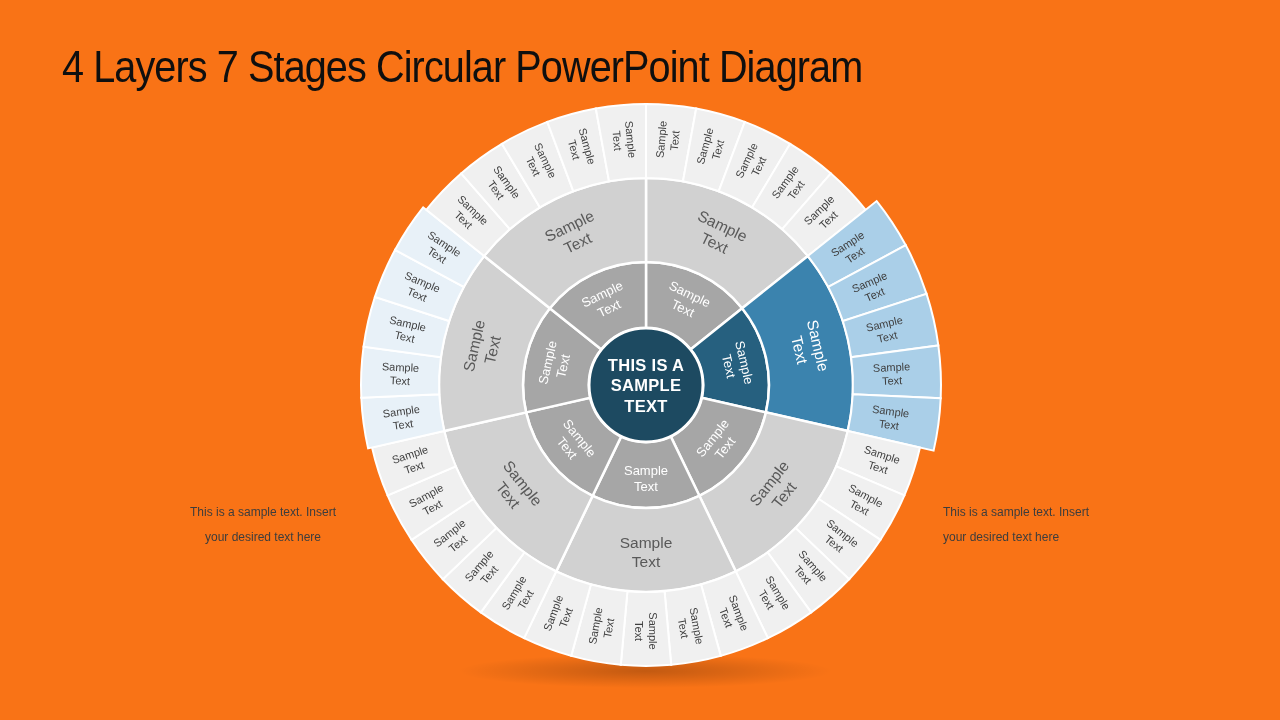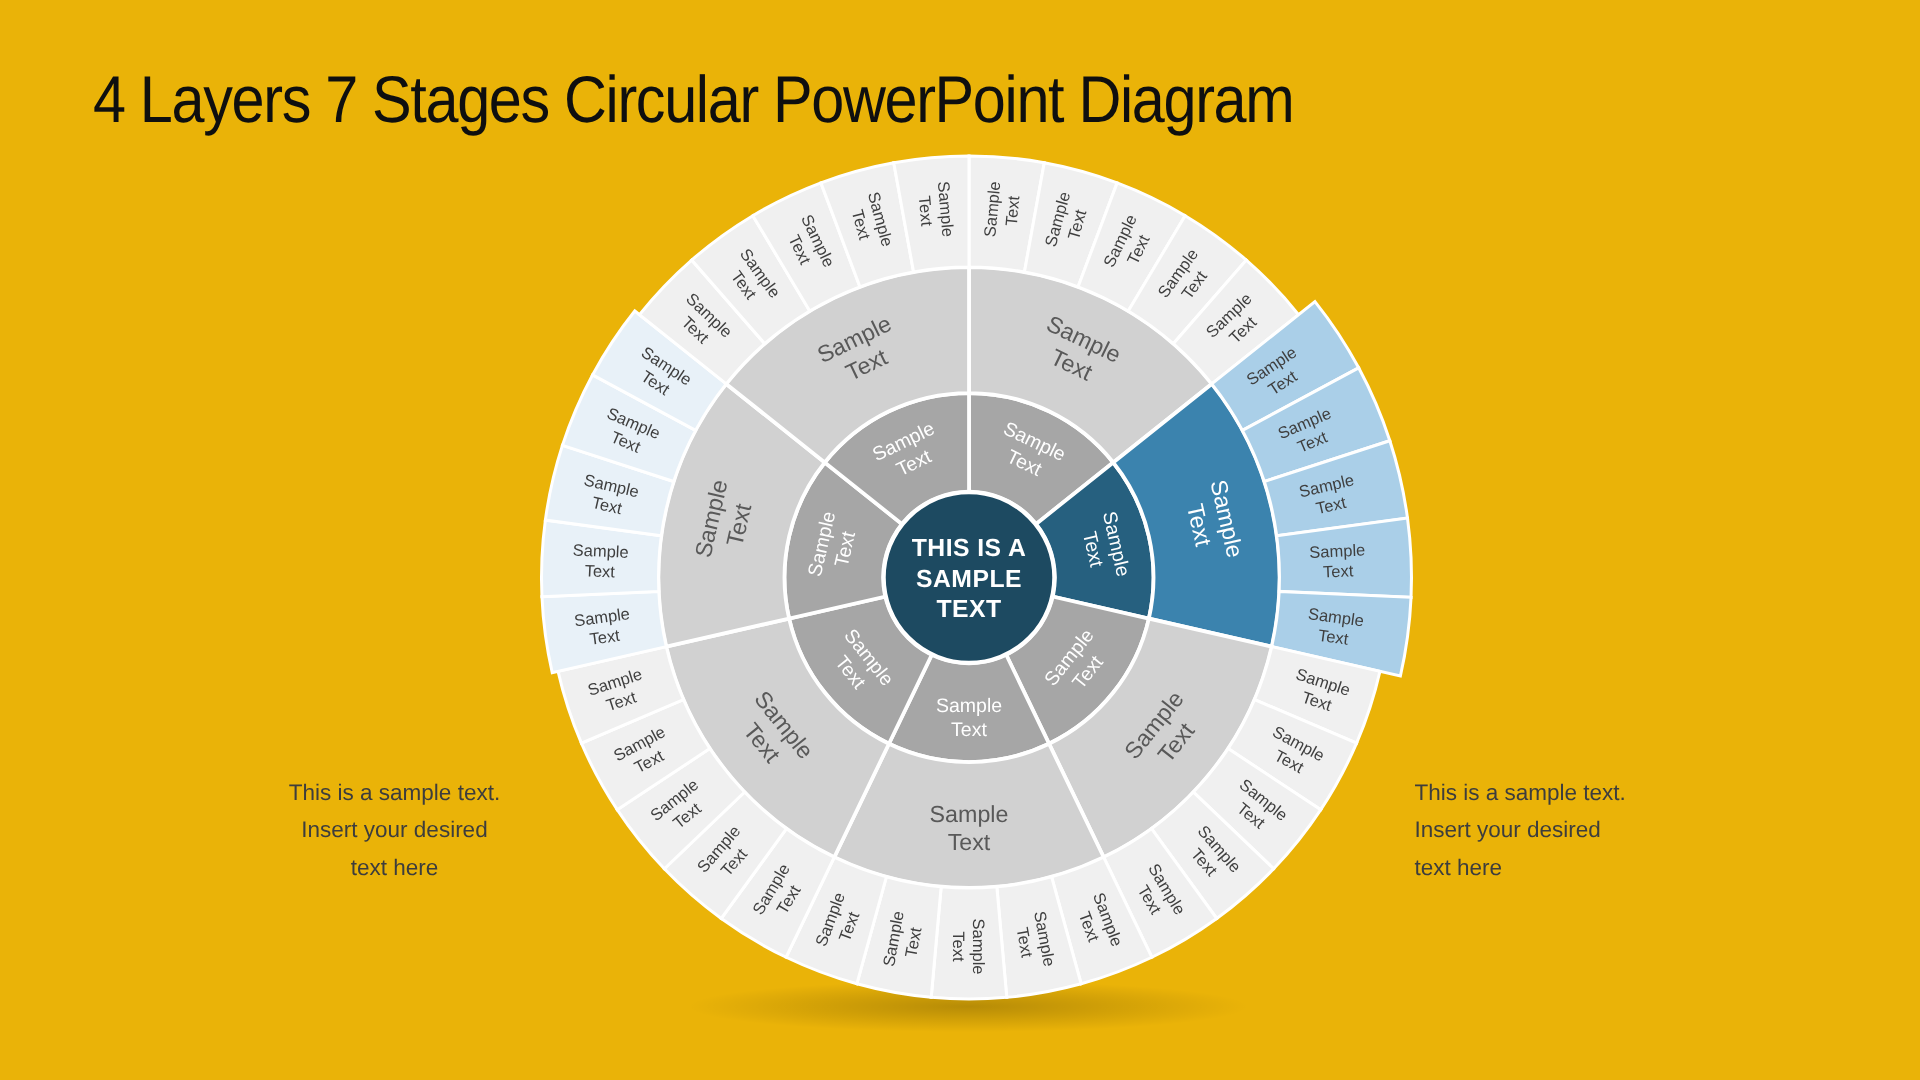--- a/index.html
+++ b/index.html
@@ -1,20 +1,20 @@
 <!DOCTYPE html>
 <html><head>
 <meta charset="utf-8">
 <style>
   html,body{margin:0;padding:0;background:#fff;}
-  .slide{position:relative;width:1280px;height:720px;background:#eab308;overflow:hidden;
+  .slide{position:relative;width:1280px;height:720px;background:#f97316;overflow:hidden;
          font-family:"Liberation Sans",sans-serif;}
   .title{position:absolute;left:62px;top:42px;font-size:44px;font-weight:400;color:#0f0f0f;
          letter-spacing:-1px;transform:scaleX(0.9);transform-origin:left center;white-space:nowrap;}
-  .note{position:absolute;top:516px;font-size:15px;line-height:25px;color:#3d3d3d;width:150px;}
+  .note{position:absolute;top:500px;font-size:12px;line-height:25px;color:#3d3d3d;width:150px;}
   .note-left{left:188px;text-align:center;}
   .note-right{left:943px;text-align:left;}
   .wheel-shadow{position:absolute;left:393px;top:648px;width:505px;height:46px;
      background:radial-gradient(ellipse closest-side,rgba(0,0,0,0.22),rgba(0,0,0,0) 74%);}
   .wheel{position:absolute;left:330px;top:68px;}
   svg text{font-family:"Liberation Sans",sans-serif;}
 </style>
 </head>
 <body>
 

